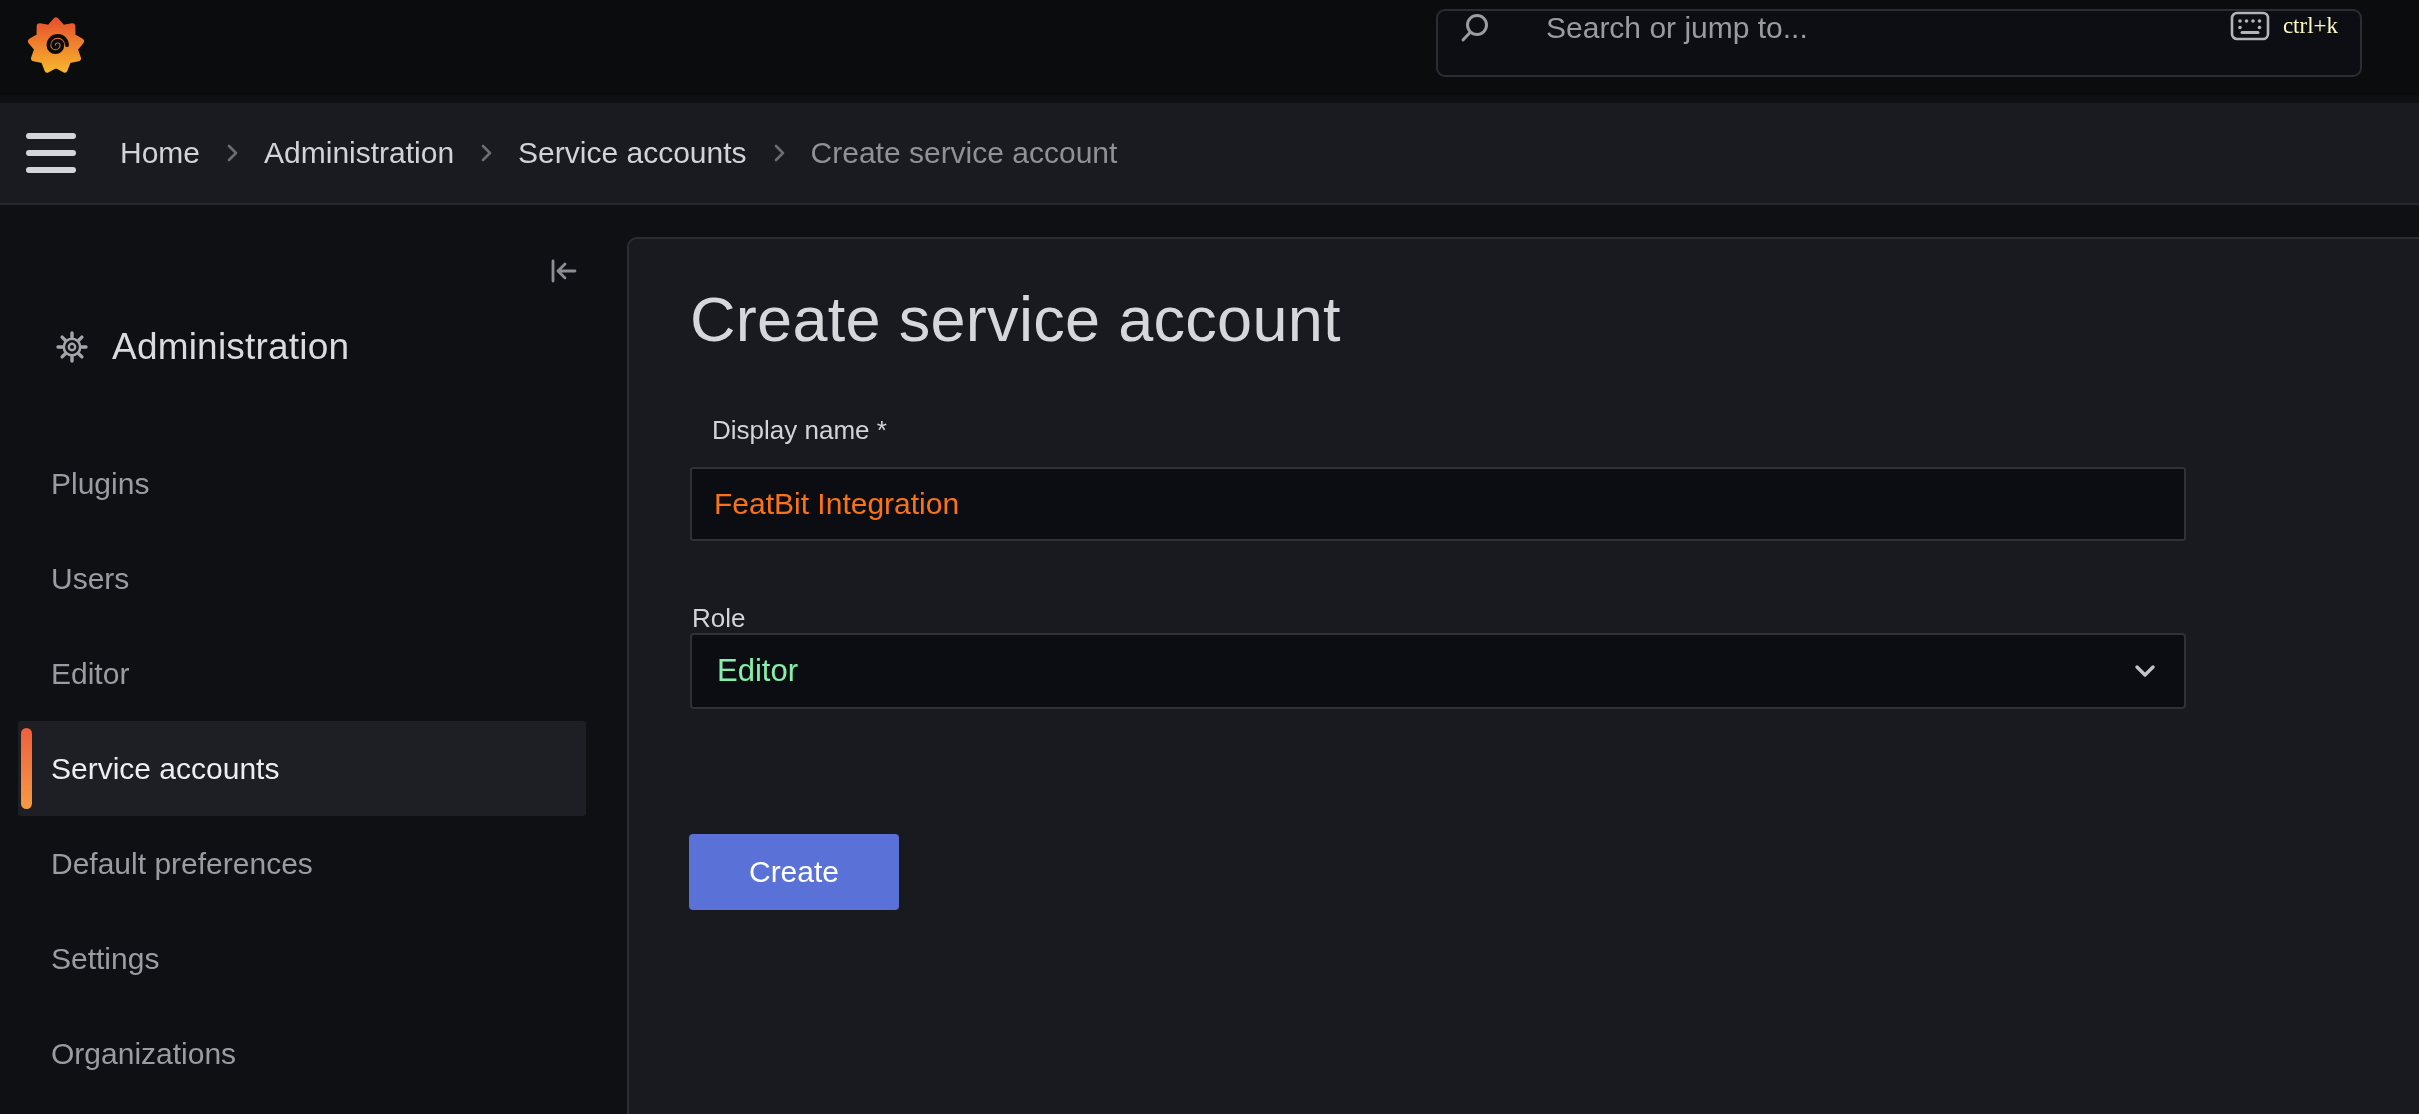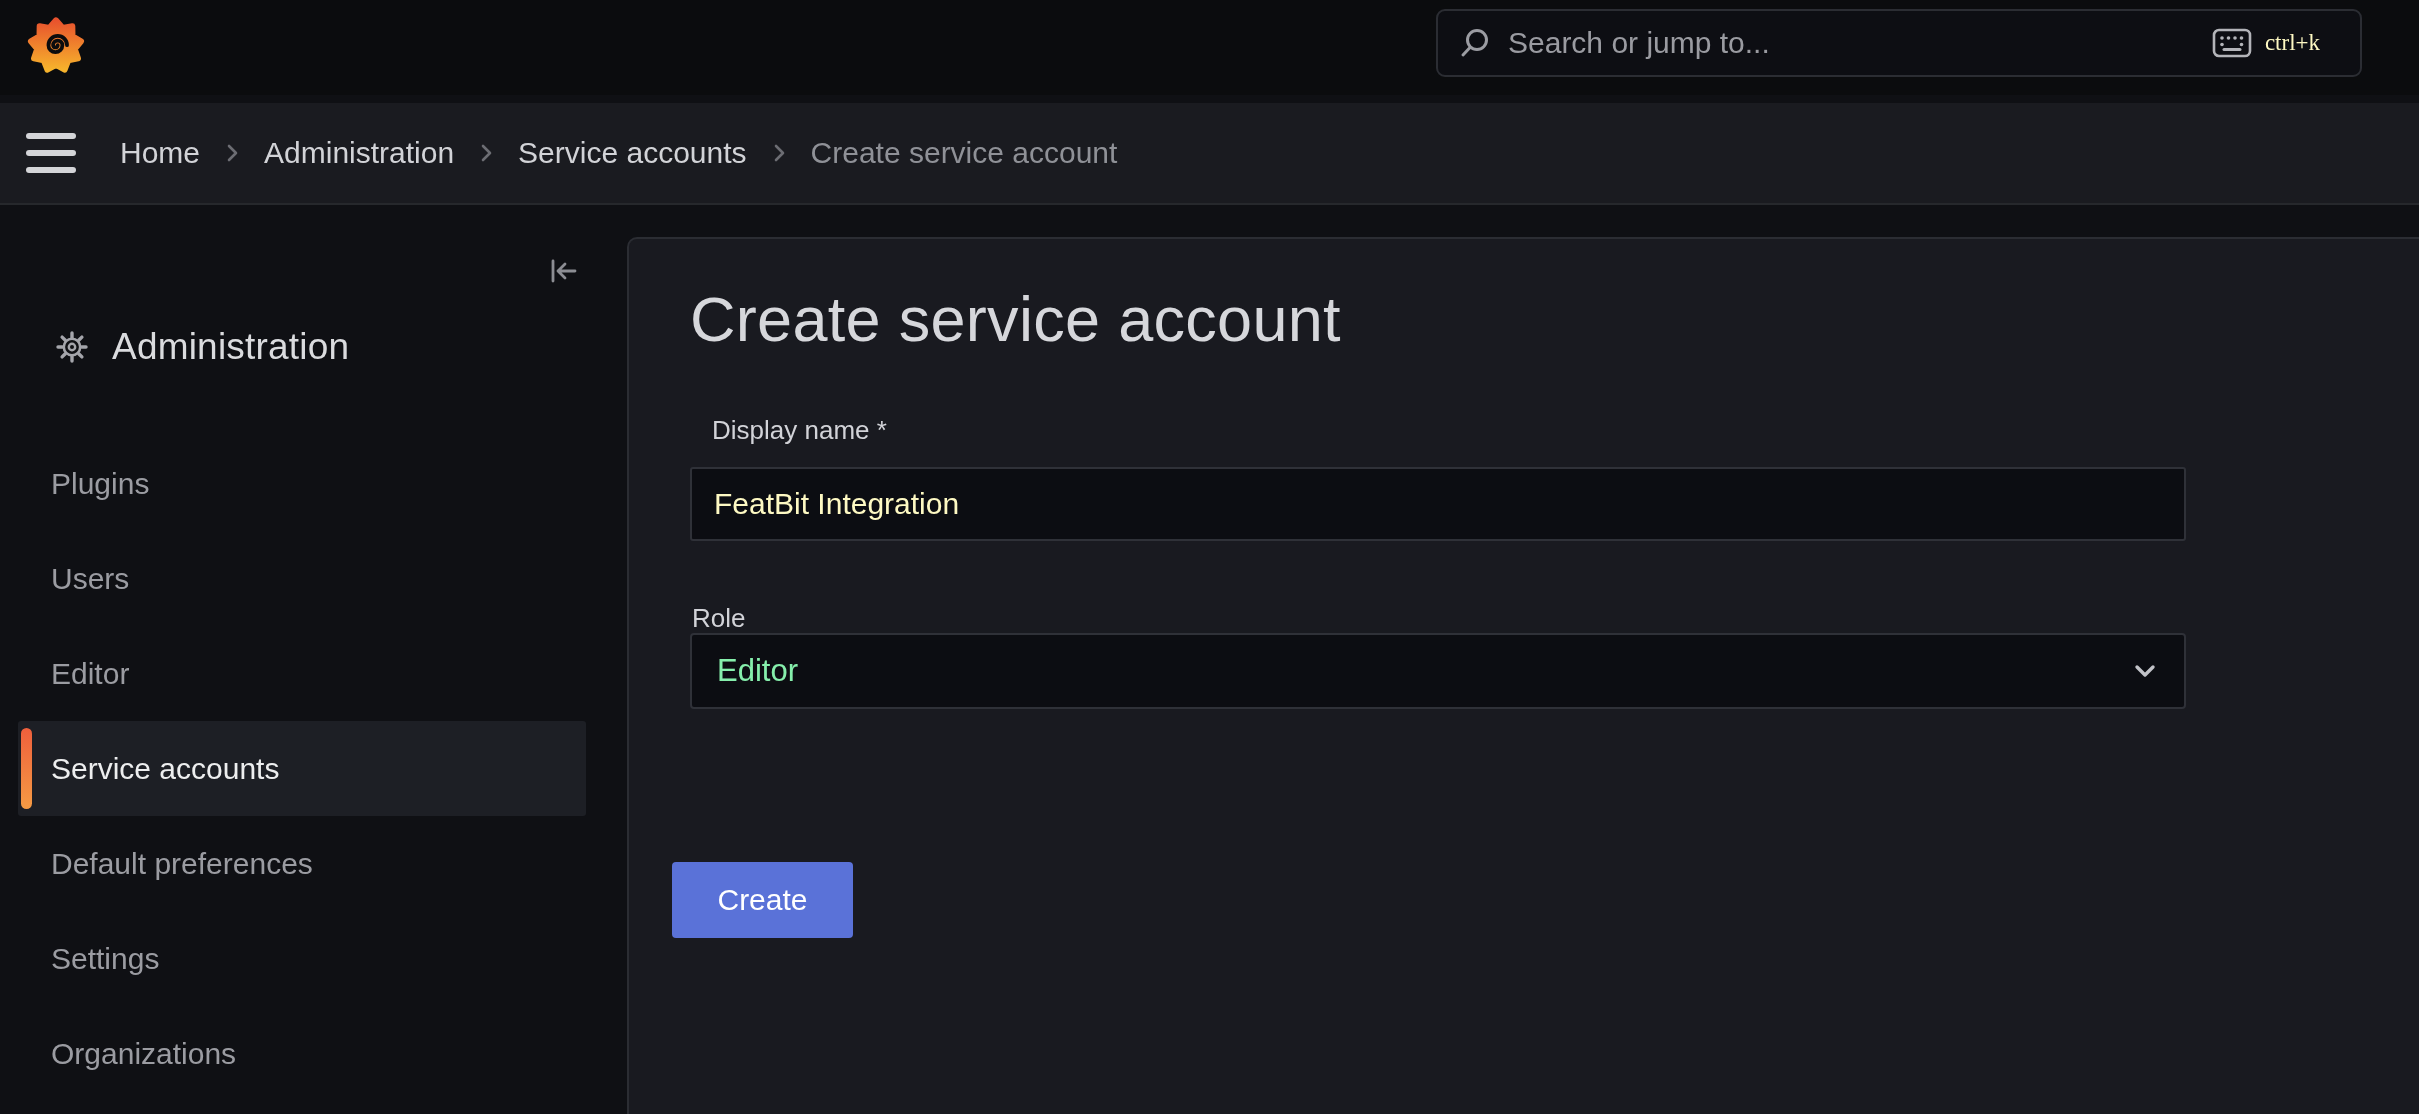--- a/index.html
+++ b/index.html
@@ -9,21 +9,21 @@
     background:#0f1014;
     font-family:"Liberation Sans","DejaVu Sans",sans-serif;
     -webkit-font-smoothing:antialiased;
   }
   
   .topbar{ position:absolute; left:0; top:0; right:0; height:95px; background:#0b0c0e; }
   .logo{ position:absolute; left:27px; top:13px; width:58px; height:62px; cursor:pointer; }
   .search{
     position:absolute; left:1436px; top:9px; width:926px; height:68px;
     background:#0d0e13; border:2px solid #2b2d33; border-radius:9px;
-    display:flex; align-items:center; padding:0 40px 0 20px;
+    display:flex; align-items:flex-start; padding:0 22px 0 20px;gap:38px;
   }
   .search .mag{ flex:0 0 auto; margin-right:16px; }
   .search input{
     flex:1 1 auto; background:transparent; border:none; outline:none;
     font-family:inherit; font-size:30px; color:#d4d5d9; min-width:0;
   }
   .search input::placeholder{ color:#9a9ba1; opacity:1; }
   .shortcut{ display:flex; align-items:center; gap:13px; color:#fef9c3; font-size:23px;font-family:Liberation Serif, serif; }
   
   .crumbbar{
@@ -64,33 +64,33 @@
     background:#191a20; border:2px solid #2b2d33; border-right:none; border-bottom:none;
     border-top-left-radius:10px;
   }
   .page-title{ position:absolute; left:61px; top:44px; font-size:63px; font-weight:400;
     color:#d6d7db; letter-spacing:.3px; }
   .field-label{ position:absolute; left:63px; font-size:26px; font-weight:500; color:#d2d3d8; }
   .lbl-name{ top:176px;margin-left:20px; } .lbl-role{ top:364px; }
   .text-input{
     position:absolute; left:61px; top:228px; width:1496px; height:74px;
     background:#0c0d12; border:2px solid #2f3138; border-radius:3px;
-    padding:0 22px; font-family:inherit; font-size:30px; color:#fef9c3; outline:none;
+    padding:0 22px; font-family:inherit; font-size:30px; color:#f97316; outline:none;
   }
   .select{
     position:absolute; left:61px; top:394px; width:1496px; height:76px;
     background:#0c0d12; border:2px solid #2f3138; border-radius:4px;
     display:flex; align-items:center; padding-left:25px; cursor:pointer;
   }
   .select .sel-value{ font-size:31px; color:#86efac; }
   .select .chev{ position:absolute; right:26px; top:50%; transform:translateY(-50%); }
   .btn-create{
-    position:absolute; left:43px; top:595px; width:181px; height:76px;
+    position:absolute; left:60px; top:595px; width:210px; height:76px;
     background:#5a72d8; border:none; border-radius:4px; cursor:pointer;
-    font-family:inherit; font-size:30px; font-weight:500; color:#ffffff;margin-top:28px;
+    font-family:inherit; font-size:30px; font-weight:500; color:#ffffff;
   }
 </style>
 </head>
 <body>
 
 <div class="screen">
 
   <header class="topbar">
     <svg class="logo" viewBox="0 0 100 100">
       <defs>

